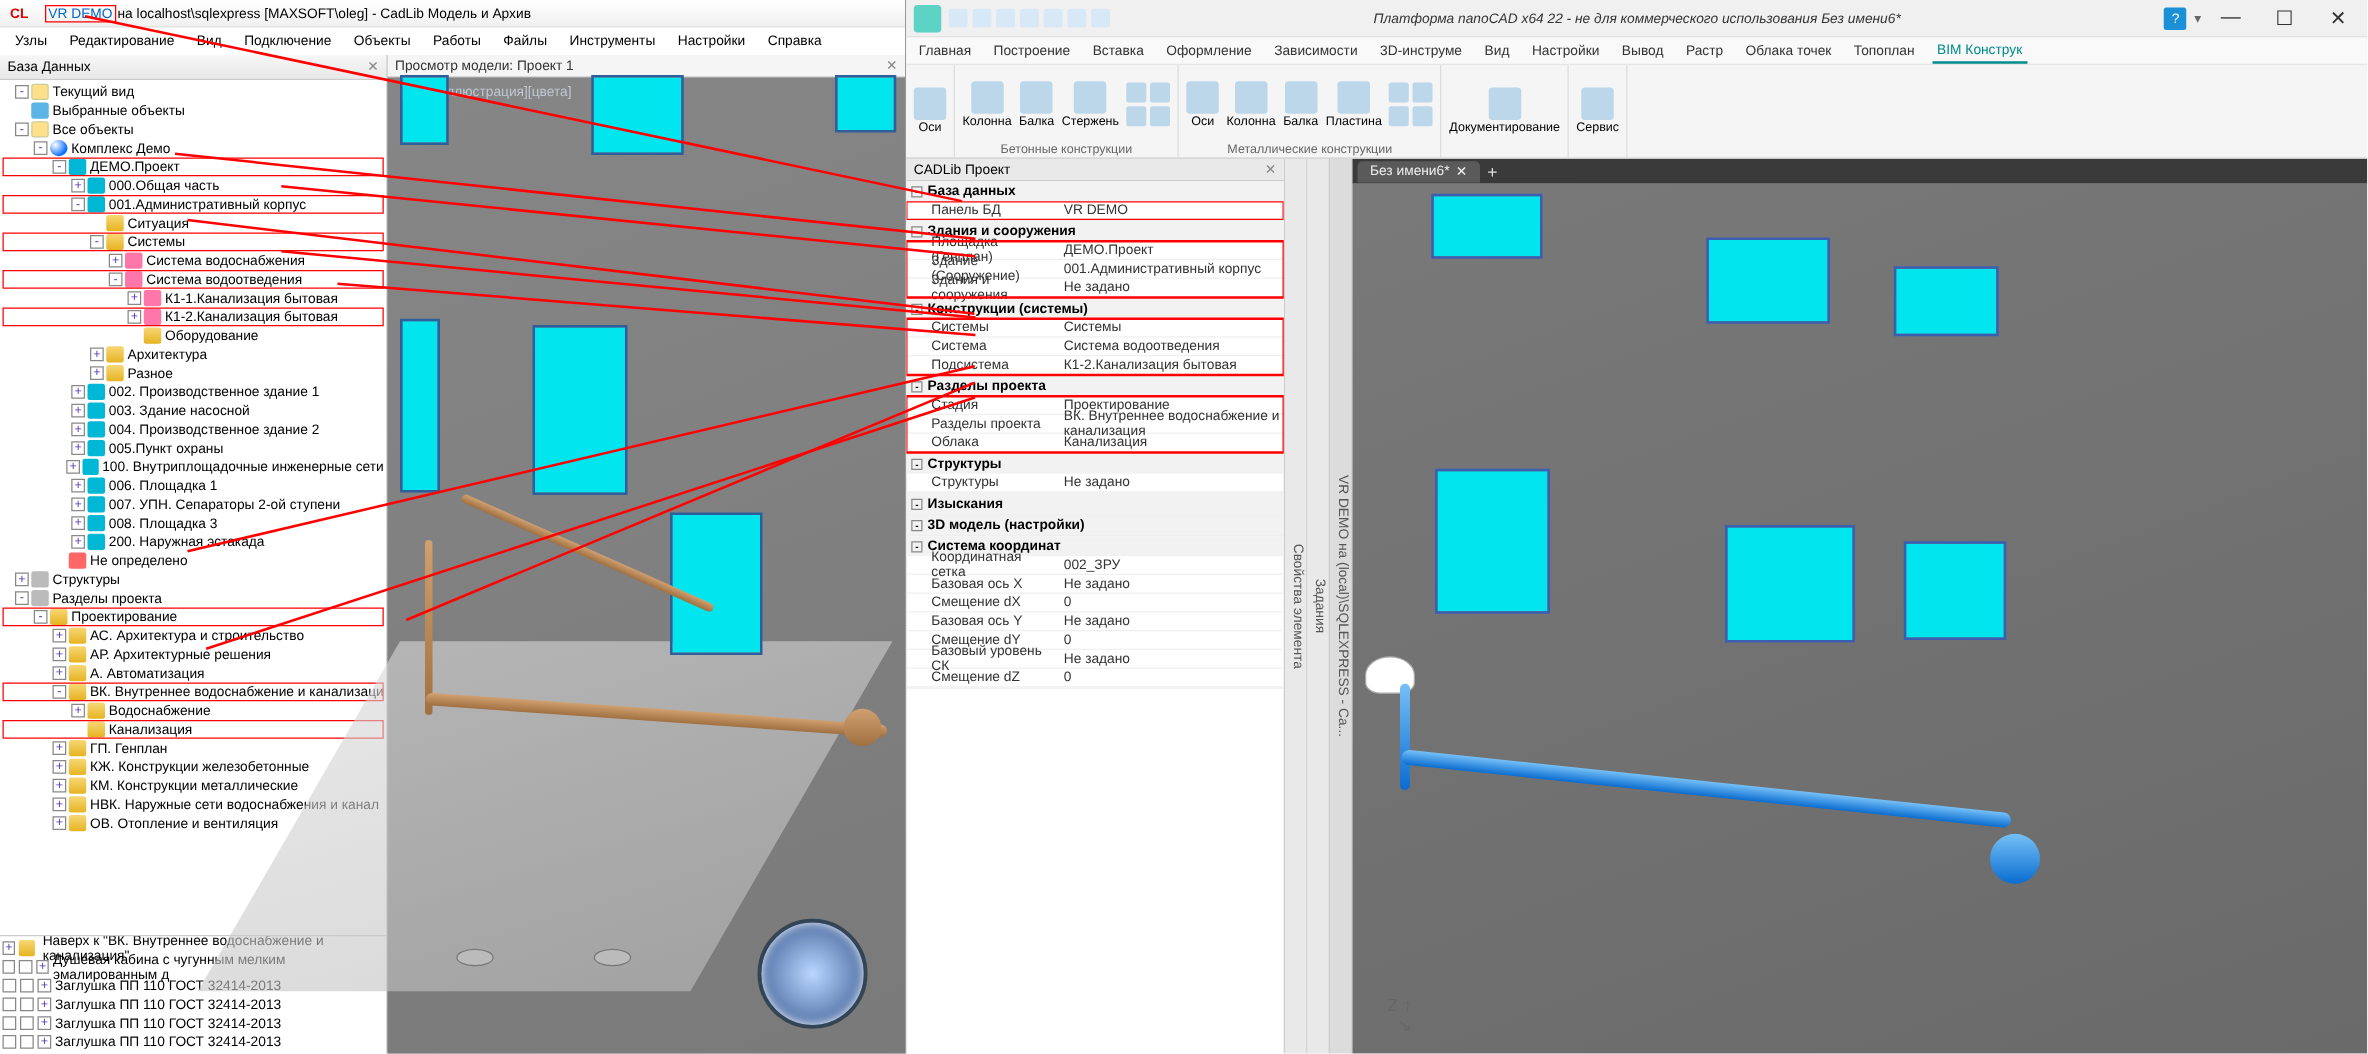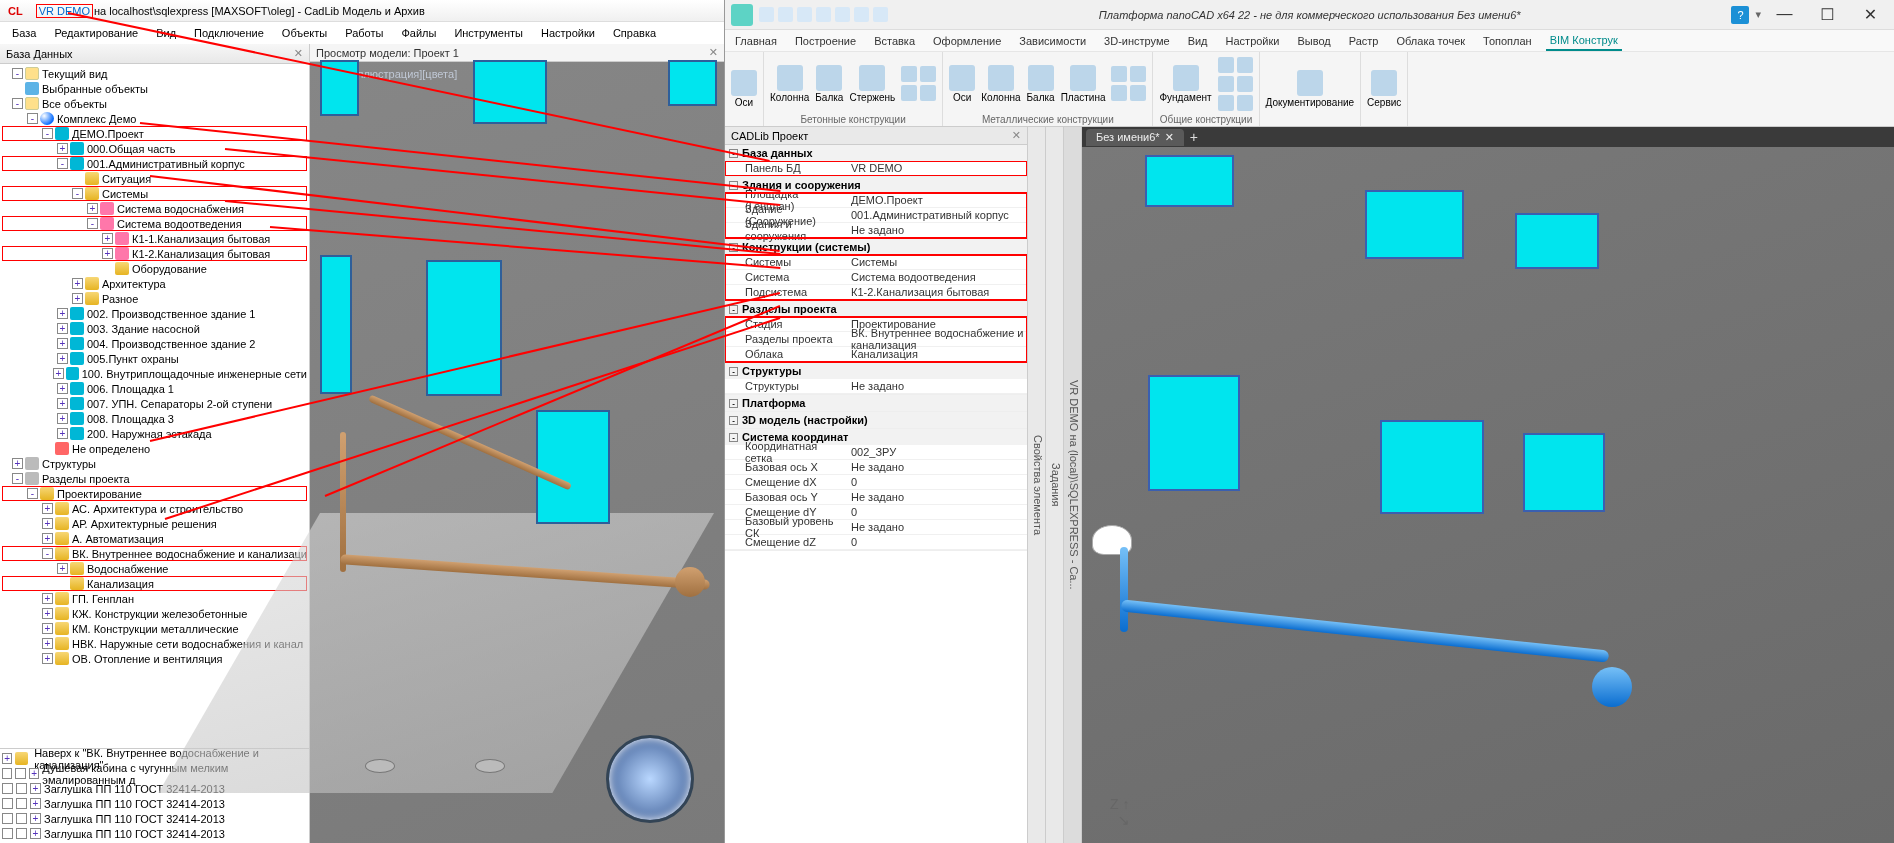--- a/index.html
+++ b/index.html
@@ -87,21 +87,21 @@
 </head>
 <body>
 
 <div class="left-app">
   <div class="titlebar">
     <span class="cl">CL</span>
     <span class="dbname" style="outline:1.5px solid #f00;padding:0 2px;">VR DEMO</span>
     <span style="margin-left:2px;">на localhost\sqlexpress [MAXSOFT\oleg] - CadLib Модель и Архив</span>
   </div>
   <div class="menubar" id="left-menu">
-      <span>База</span>
+      <span>Узлы</span>
       <span>Редактирование</span>
       <span>Вид</span>
       <span>Подключение</span>
       <span>Объекты</span>
       <span>Работы</span>
       <span>Файлы</span>
       <span>Инструменты</span>
       <span>Настройки</span>
       <span>Справка</span>
     </div>
@@ -512,37 +512,20 @@
             <div class="mini-ico"></div>
             <div class="mini-ico"></div>
           </div>
         </div>
         <div class="lbl">Металлические конструкции</div>
       </div>
       <div class="ribbon-group">
         <div class="icons">
           <div class="rib-ico">
             <i></i>
-            <span>Фундамент</span>
-          </div>
-          <div style="display: grid; grid-template-columns: repeat(2, 16px); gap: 3px;">
-            <div class="mini-ico"></div>
-            <div class="mini-ico"></div>
-            <div class="mini-ico"></div>
-            <div class="mini-ico"></div>
-            <div class="mini-ico"></div>
-            <div class="mini-ico"></div>
-          </div>
-        </div>
-        <div class="lbl">Общие конструкции</div>
-      </div>
-      <div class="ribbon-group">
-        <div class="icons">
-          <div class="rib-ico">
-            <i></i>
             <span>Документирование</span>
           </div>
         </div>
         <div class="lbl"></div>
       </div>
       <div class="ribbon-group">
         <div class="icons">
           <div class="rib-ico">
             <i></i>
             <span>Сервис</span>
@@ -634,21 +617,21 @@
               <span>Структуры</span>
             </div>
             <div class="pg-row">
               <div class="k">Структуры</div>
               <div class="v">Не задано</div>
             </div>
           </div>
           <div class="pg-section">
             <div class="pg-head">
               <span class="tgl">-</span>
-              <span>Платформа</span>
+              <span>Изыскания</span>
             </div>
           </div>
           <div class="pg-section">
             <div class="pg-head">
               <span class="tgl">-</span>
               <span>3D модель (настройки)</span>
             </div>
           </div>
           <div class="pg-section">
             <div class="pg-head">

